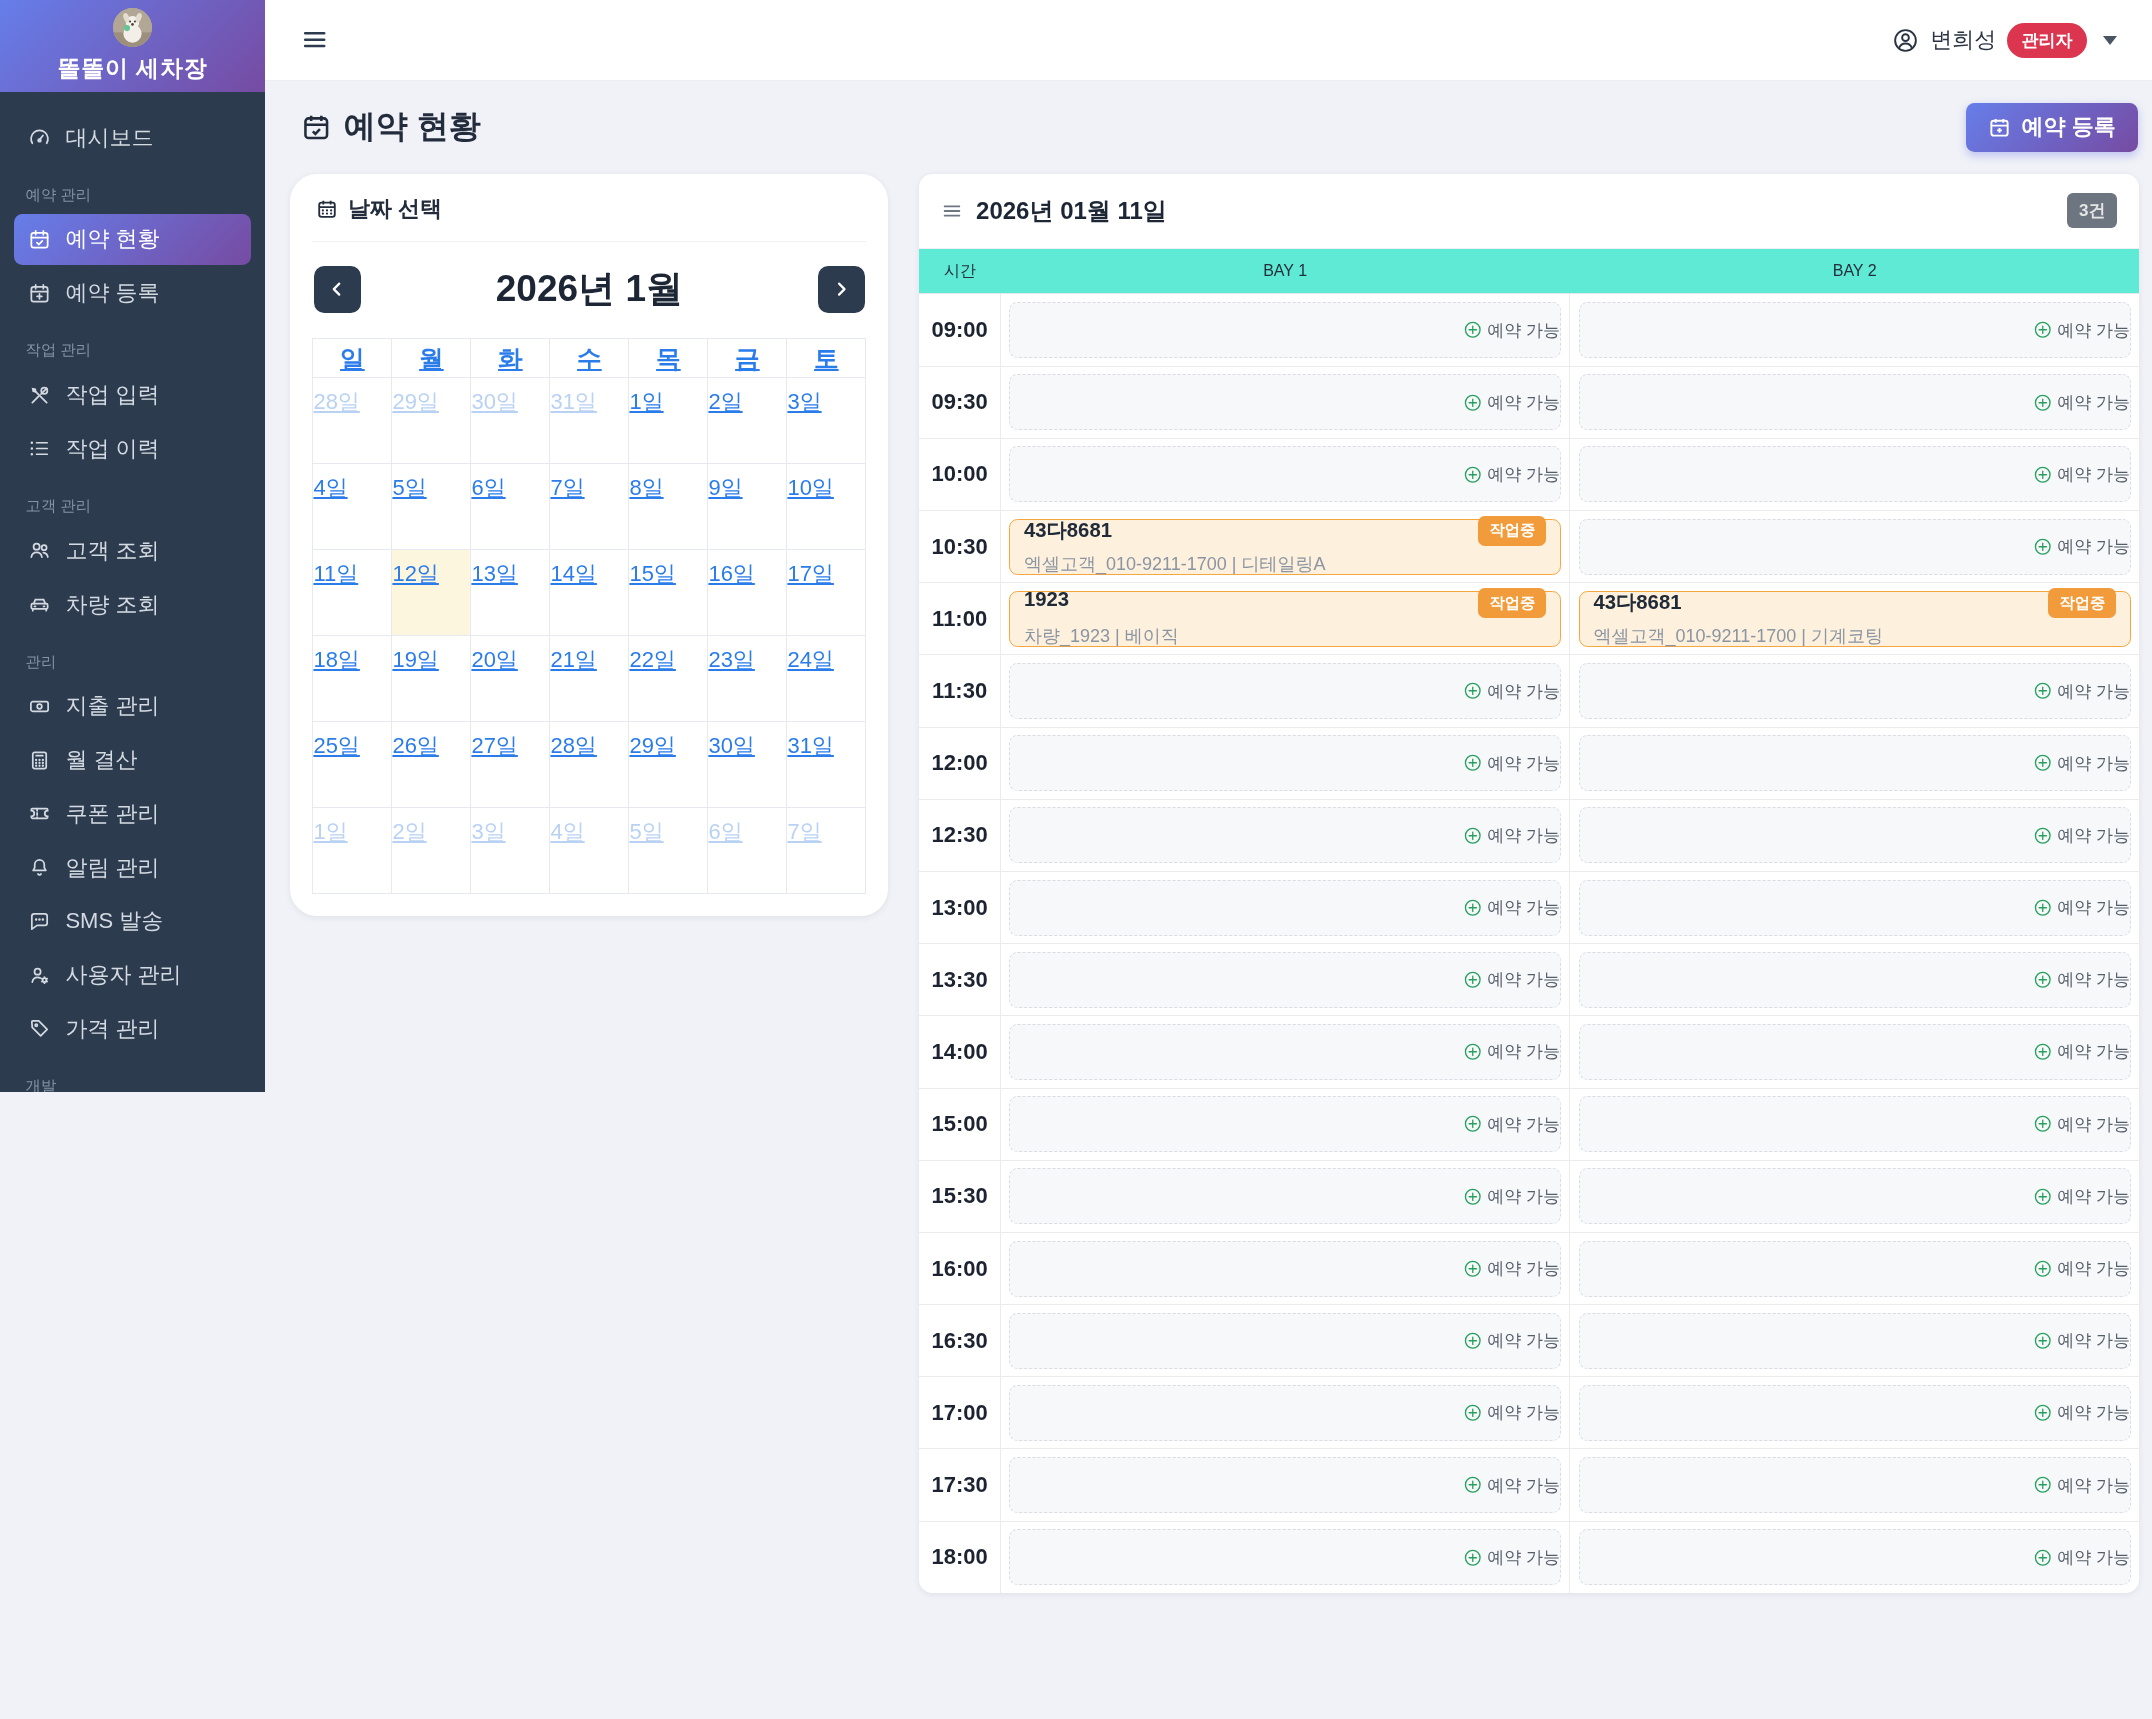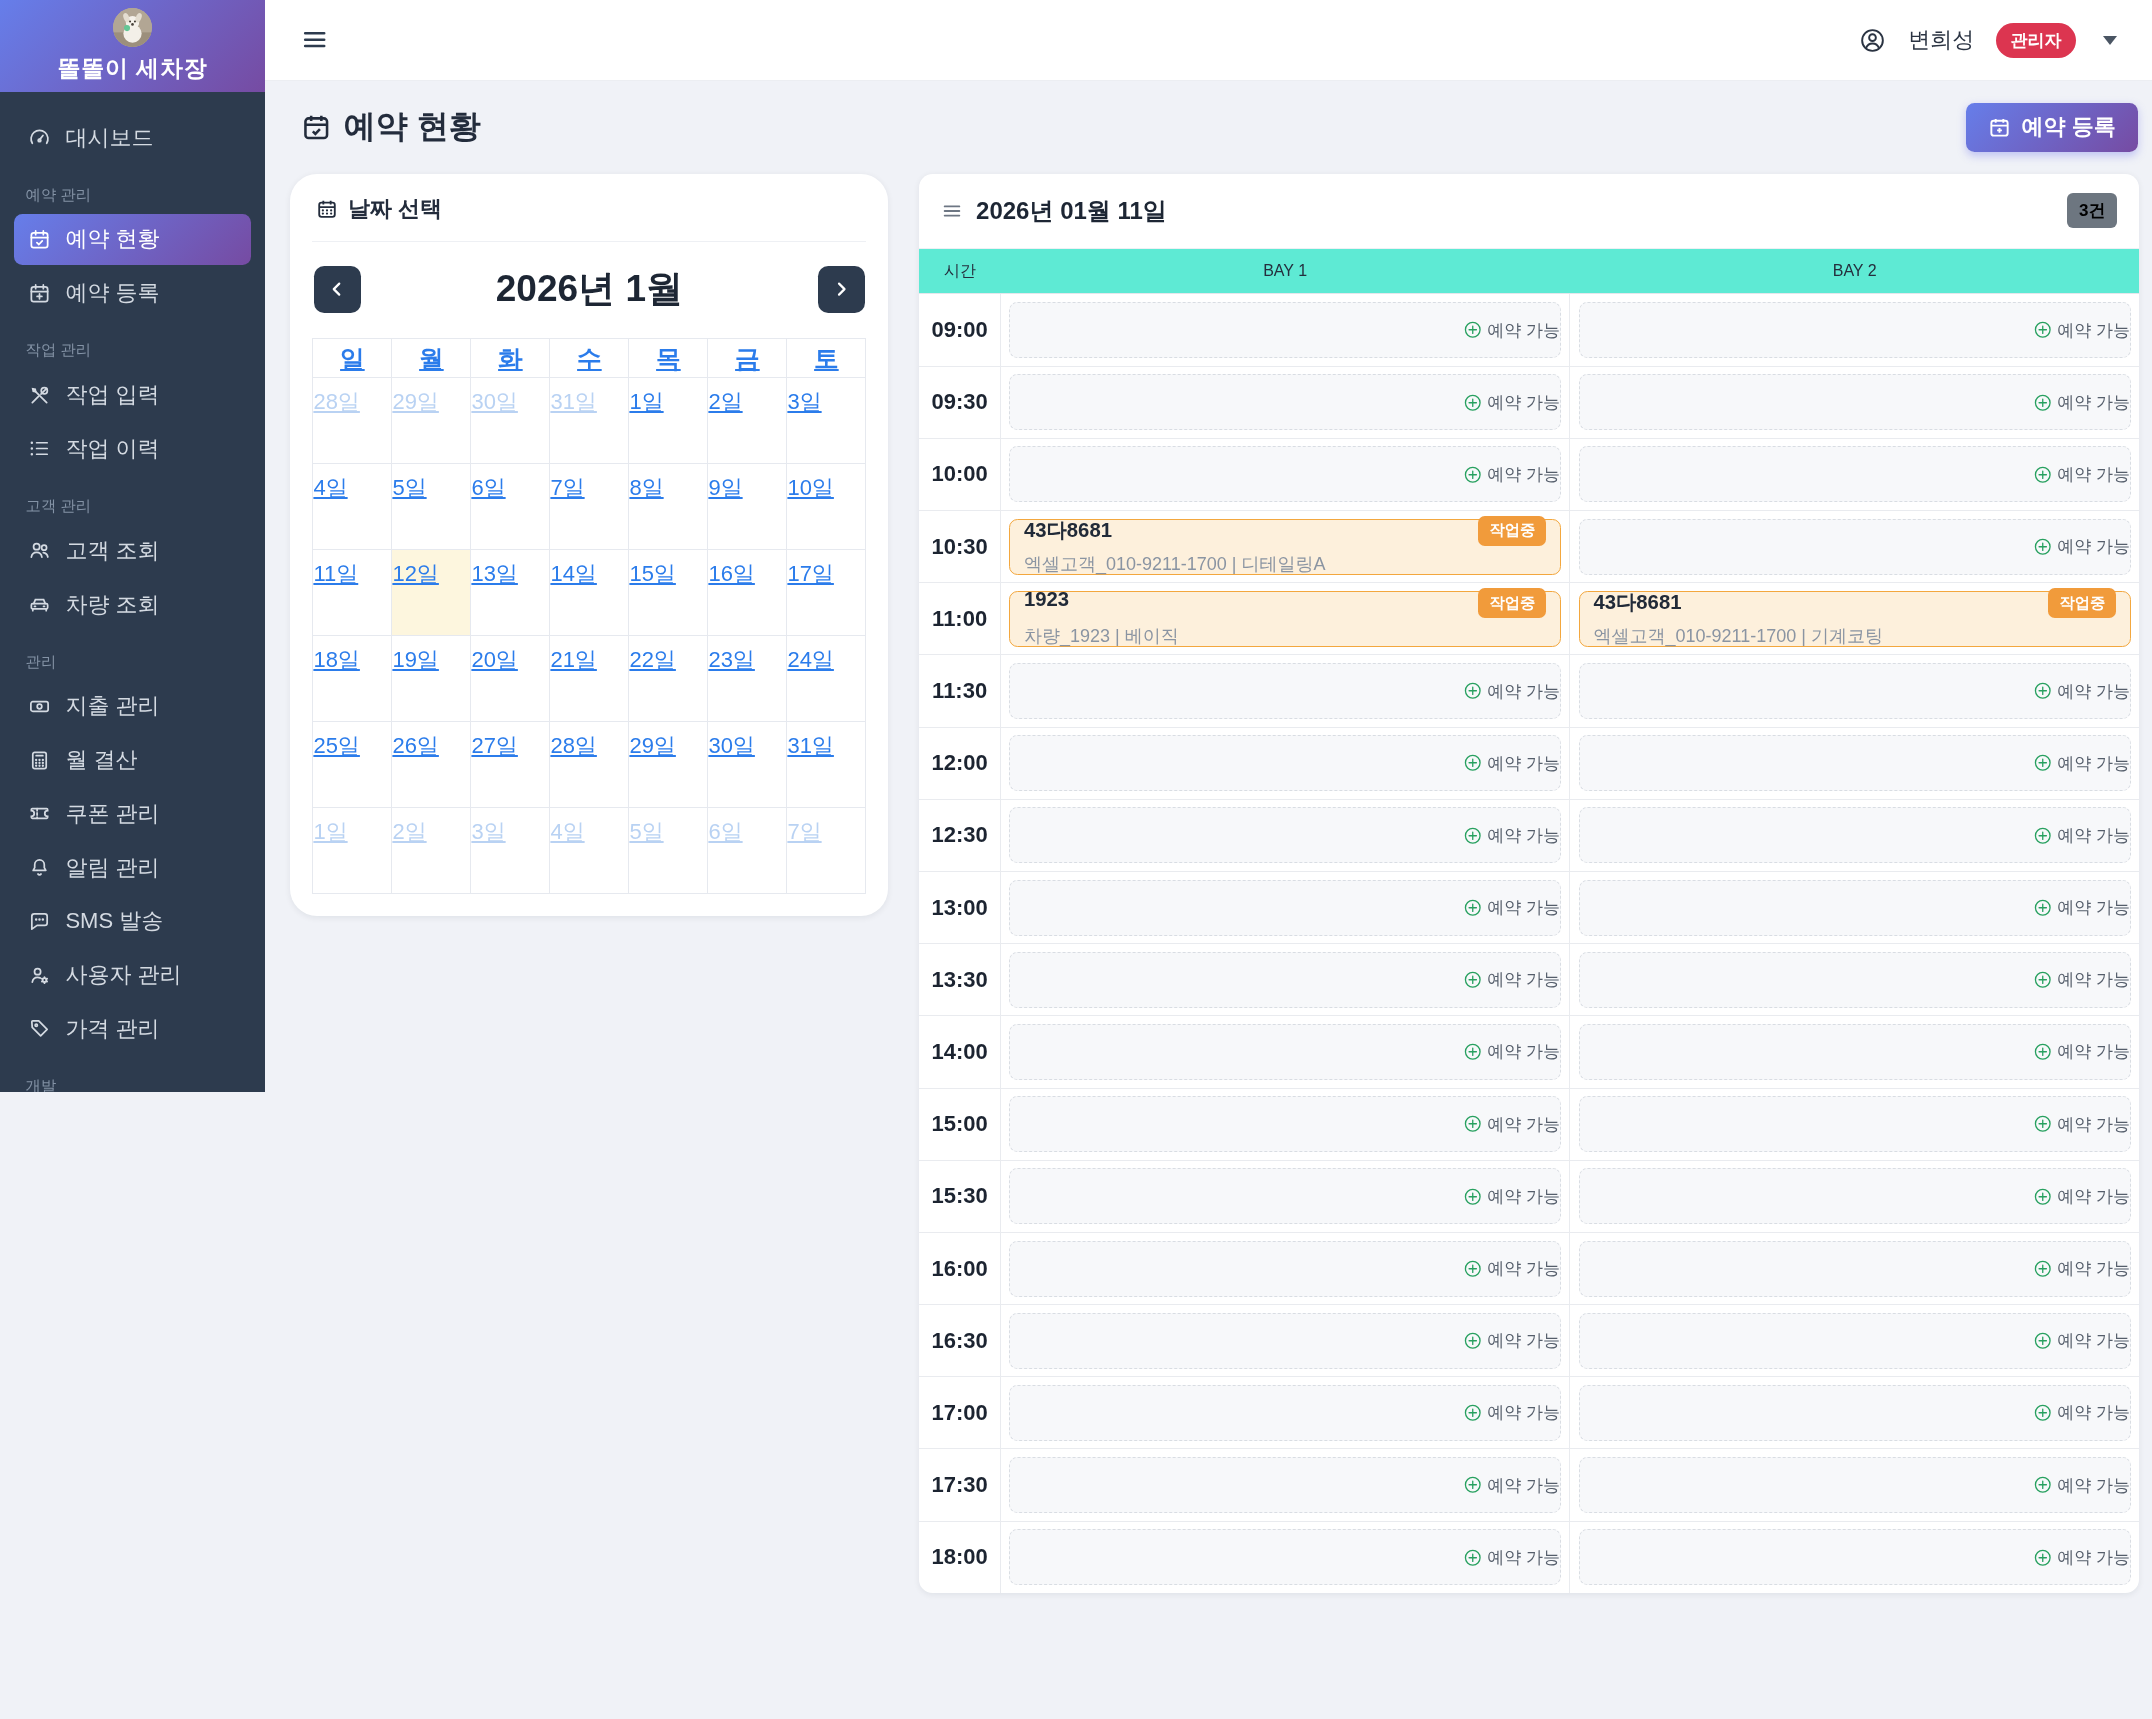--- a/index.html
+++ b/index.html
@@ -38,21 +38,21 @@
   .nav-icon svg { width:23px; height:23px; }
 
   
   .main { flex:1; display:flex; flex-direction:column; min-width:0; height:100%; }
   .topbar {
     height:81px; background:#fff; border-bottom:0.8px solid #eceef2;
     display:flex; align-items:center; justify-content:space-between; padding:0 36px 0 37px;
   }
   .hamburger { background:none; border:none; cursor:pointer; display:flex; }
   .hamburger svg { width:25.4px; height:25.4px; }
-  .user-area { display:flex; align-items:center; gap:22px; }
+  .user-area { display:flex; align-items:center; gap:11px; }
   .user-icon svg { width:27px; height:27px; display:block; }
   .user-name { font-size:22px; color:#2a3342; }
   .role-badge { background:var(--red); color:#fff; font-size:17px; font-weight:bold; padding:6px 14.4px; border-radius:847px; }
   .caret { width:0; height:0; border-left:7.6px solid transparent; border-right:7.6px solid transparent; border-top:9.3px solid #4a5563; margin-left:5.1px; }
 
   .content { padding:18.6px 13.6px 0 25.4px; flex:1; }
   .page-head { display:flex; align-items:center; justify-content:space-between; padding:3.4px 1.7px 22px 10.2px; }
   .page-title { display:flex; align-items:center; gap:12.7px; font-size:32px; font-weight:bold; color:#232c3c; }
   .page-title .ttl-icon svg { width:30.5px; height:30.5px; display:block; }
   .register-btn {
@@ -81,21 +81,21 @@
   .day-head { font-size:24.6px; font-weight:bold; }
   .cal-table td { height:86px; vertical-align:top; text-align:left; padding:8.5px 12px 0 0; font-size:22px; }
   .cal-table td.selected { background:#fdf6de; }
   .day-link.muted { color:var(--muted-link); }
 
   
   .schedule-card { flex:1; min-width:0; overflow:hidden; }
   .sched-head { display:flex; align-items:center; gap:12.7px; padding:19.5px 22px; border-bottom:0.8px solid #eef0f4; }
   .sched-head .list-icon svg { width:22px; height:22px; display:block; }
   .sched-date { font-size:24px; font-weight:bold; color:#1d2634; }
-  .count-badge { margin-left:auto; background:#6d7680; color:#000000; font-size:17px; font-weight:bold; padding:6px 12px; border-radius:6px; }
+  .count-badge { margin-left:auto; background:#6d7680; color:#e5e5e5; font-size:17px; font-weight:bold; padding:6px 12px; border-radius:6px; }
   .sched-table { width:100%; border-collapse:collapse; table-layout:fixed; }
   .sched-table thead th { background:#5eead4; height:45px; font-size:16px; font-weight:normal; color:#252e3d; border-bottom:0.8px solid #e4e7ec; }
   .col-time { width:81px; }
   .sched-table tbody td { border-top:0.8px solid #e9ebef; height:72px; }
   .time-cell { text-align:center; font-size:22px; font-weight:bold; color:#1c2431; border-right:0.8px solid #e9ebef; }
   td.slot-cell + td.slot-cell { border-left:0.8px solid #e9ebef; }
   .slot-cell { padding:7.6px 8.5px; }
   .slot { height:56px; border-radius:8.5px; }
   .slot.available {
     border:1.7px dashed #d9dde3; background:#f7f8fa; cursor:pointer;

